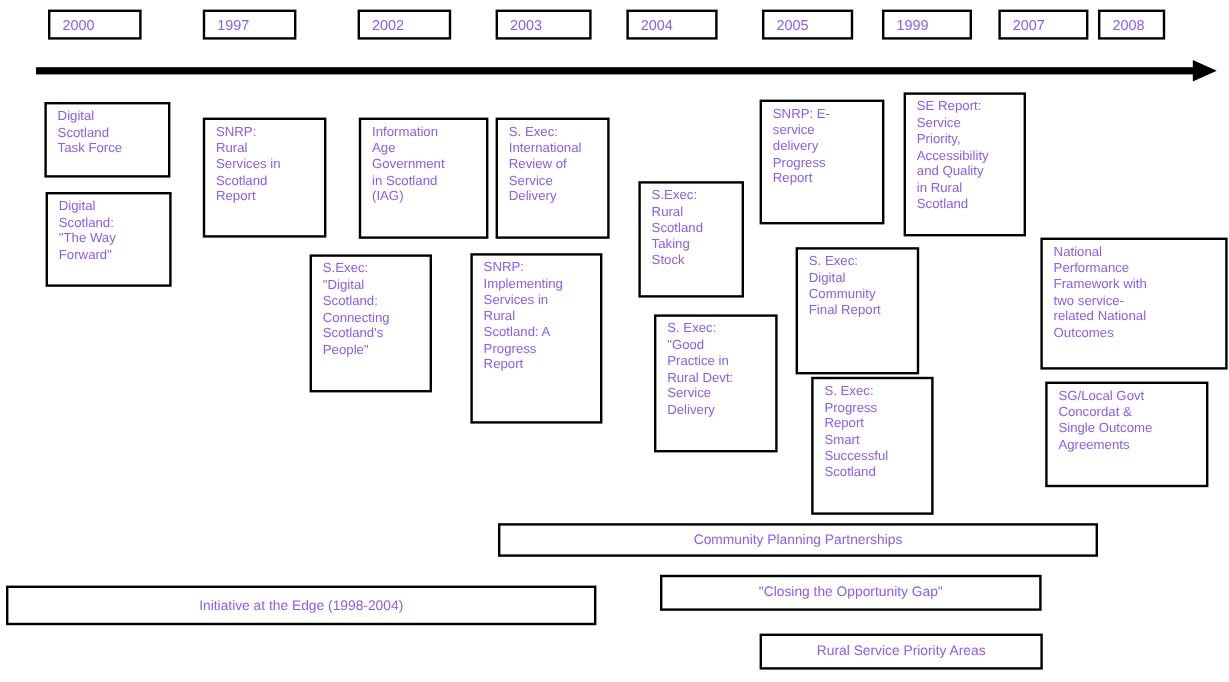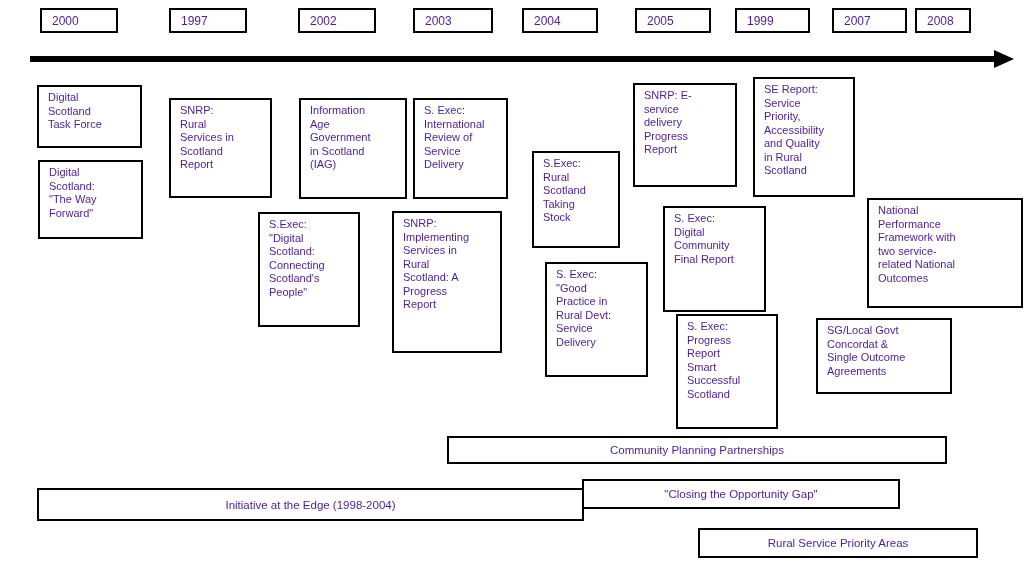--- a/index.html
+++ b/index.html
@@ -1,21 +1,21 @@
 <!DOCTYPE html>
 <html><head>
 <meta charset="utf-8">
 <style>
   html, body { margin: 0; padding: 0; background: #ffffff; }
   .canvas {
     position: relative;
     width: 1024px;
     height: 568px;
     background: #ffffff;
-    color: #4c1d95;
+    color: #8b5cf6;
     font-family: "Liberation Sans", sans-serif;
     overflow: hidden;
   }
   .yearbox {
     position: absolute;
     box-sizing: border-box;
     border: 2px solid #000;
     background: #fff;
     font-size: 12px;
     display: flex;
@@ -35,21 +35,20 @@
   .bar {
     position: absolute;
     box-sizing: border-box;
     border: 2px solid #000;
     background: #fff;
     font-size: 11.5px;
     display: flex;
     align-items: center;
     justify-content: center;
     text-align: center;
-    margin-left: 32px;
   }
   .arrow-line {
     position: absolute;
     left: 30px;
     top: 56px;
     width: 966px;
     height: 6px;
     background: #000;
   }
   .arrow-head {
@@ -148,23 +147,23 @@
 Report
 Smart
 Successful
 Scotland</div>
   <div class="evbox" style="left:867px;top:198px;width:156px;height:110px">National
 Performance
 Framework with
 two service-
 related National
 Outcomes</div>
-  <div class="evbox" style="left:816px;top:318px;width:136px;height:76px">SG/Local Govt
+  <div class="evbox" style="left:871px;top:318px;width:136px;height:88px">SG/Local Govt
 Concordat &amp;
 Single Outcome
 Agreements</div>
 
   <div class="bar" style="left:415px;top:436px;width:500px;height:28px">Community Planning Partnerships</div>
-  <div class="bar" style="left:5px;top:488px;width:547px;height:33px">Initiative at the Edge (1998-2004)</div>
+  <div class="bar" style="left:5px;top:488px;width:492px;height:33px">Initiative at the Edge (1998-2004)</div>
   <div class="bar" style="left:550px;top:479px;width:318px;height:30px">"Closing the Opportunity Gap"</div>
-  <div class="bar" style="left:666px;top:528px;width:280px;height:30px">Rural Service Priority Areas</div>
+  <div class="bar" style="left:633px;top:528px;width:236px;height:30px">Rural Service Priority Areas</div>
 
 </div>
 
 </body></html>

